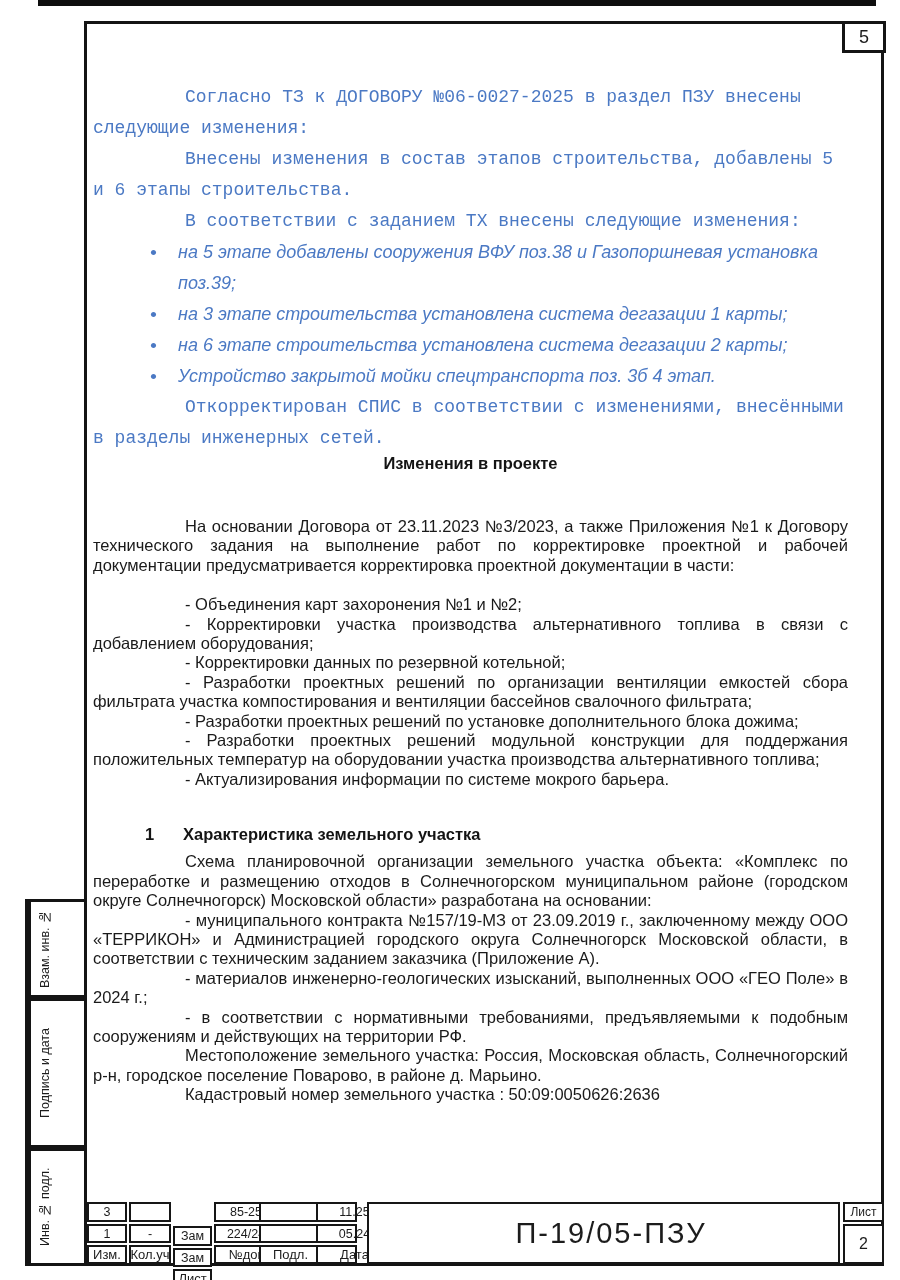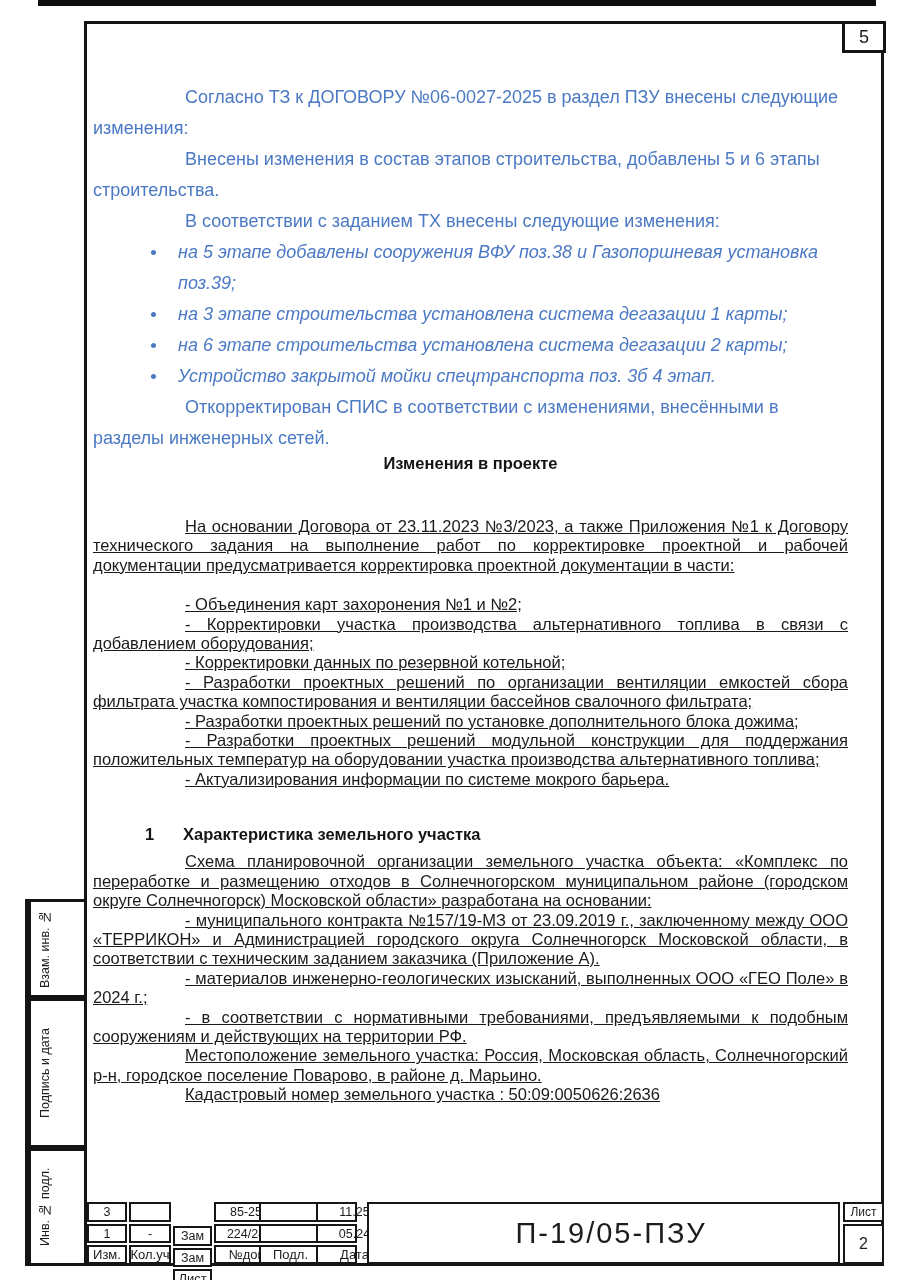--- a/index.html
+++ b/index.html
@@ -20,27 +20,27 @@
   .sb-box{left:25px;width:62px;border:3px solid #141414;display:flex;background:#fff;}
   .sb-a{top:899px;height:99px;}
   .sb-b{top:998px;height:150px;}
   .sb-c{top:1148px;height:118px;}
   .sb-label{width:28px;border-right:3px solid #141414;display:flex;align-items:center;justify-content:center;
     writing-mode:vertical-rl;transform:rotate(180deg);font-size:12.5px;color:#1c1c1c;white-space:nowrap;}
   .sb-empty{flex:1;}
   
   .content{left:93px;top:82px;width:755px;color:#1a1a1a;}
   .blue{color:var(--accent,#4b79c4);font-size:18px;line-height:31px;margin:0;text-align:left;}
-  .b-ind{text-indent:92px;}
+  .b-ind{text-indent:92px;font-family:Liberation Mono, monospace;}
   ul.bullets{margin:0;padding:0;list-style:none;}
   ul.bullets li{position:relative;padding-left:85px;font-size:18px;line-height:31px;color:var(--accent,#4b79c4);font-style:italic;}
   ul.bullets li::before{content:"•";position:absolute;left:57px;top:0;font-size:19px;}
   .h-center{margin:0;font-size:16.5px;line-height:19px;font-weight:bold;text-align:center;color:#141414;}
   .blk{margin:0;font-size:16.5px;line-height:19.4px;text-align:justify;color:#1a1a1a;}
-  .ind{text-indent:92px;text-decoration:underline;}
+  .ind{text-indent:92px;}
   .mt-p5{margin-top:44px;}
   .dash-block{margin-top:20px;}
   .sec-head{margin:36px 0 8px 0;padding-left:52px;font-size:16.5px;line-height:19px;font-weight:bold;color:#141414;}
   .sec-head .num{display:inline-block;min-width:12px;}
   .sec-head .ttl{margin-left:26px;}
   
   .tb{position:absolute;box-sizing:border-box;border:2px solid #161616;background:#fff;
     display:flex;align-items:center;justify-content:center;font-size:12.5px;color:#1c1c1c;white-space:nowrap;}
   .cA{left:87px;width:40px;}  .cB{left:129px;width:42px;}
   .cC{left:173px;width:39px;margin-top:24px;} .cD{left:214px;width:64px;}

